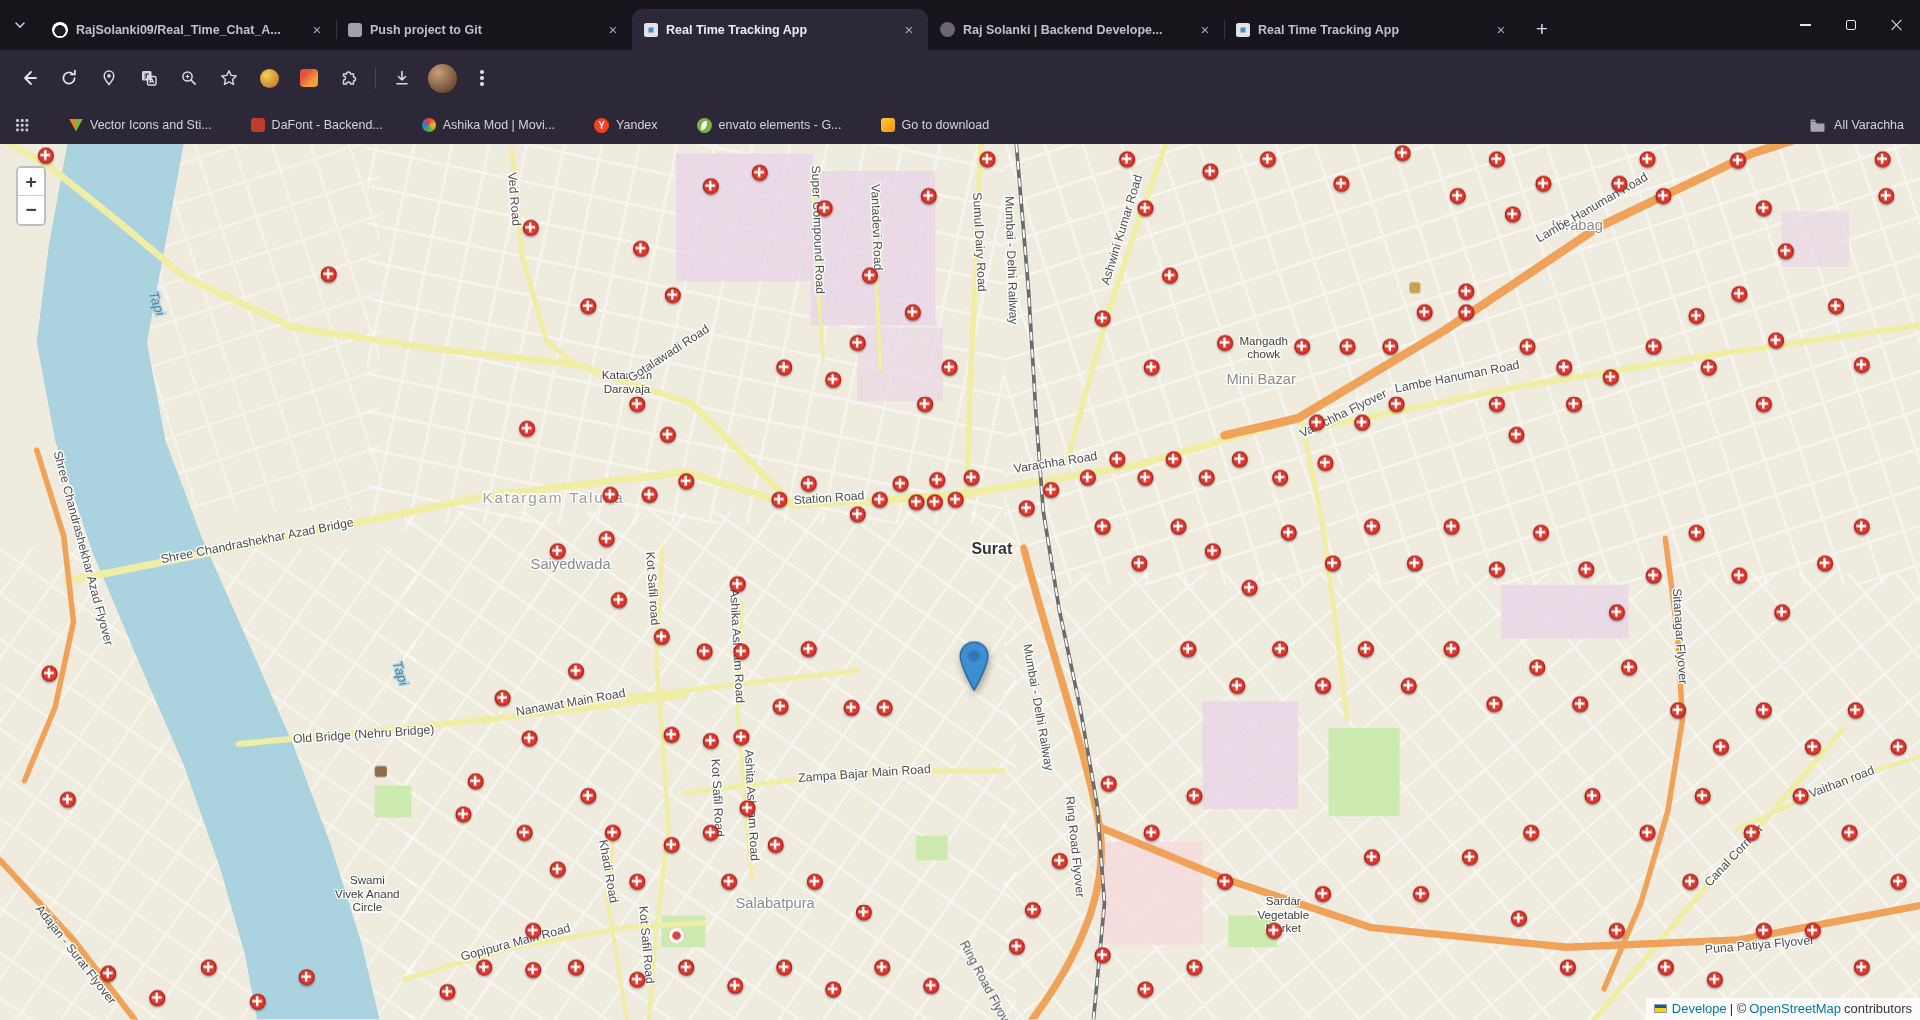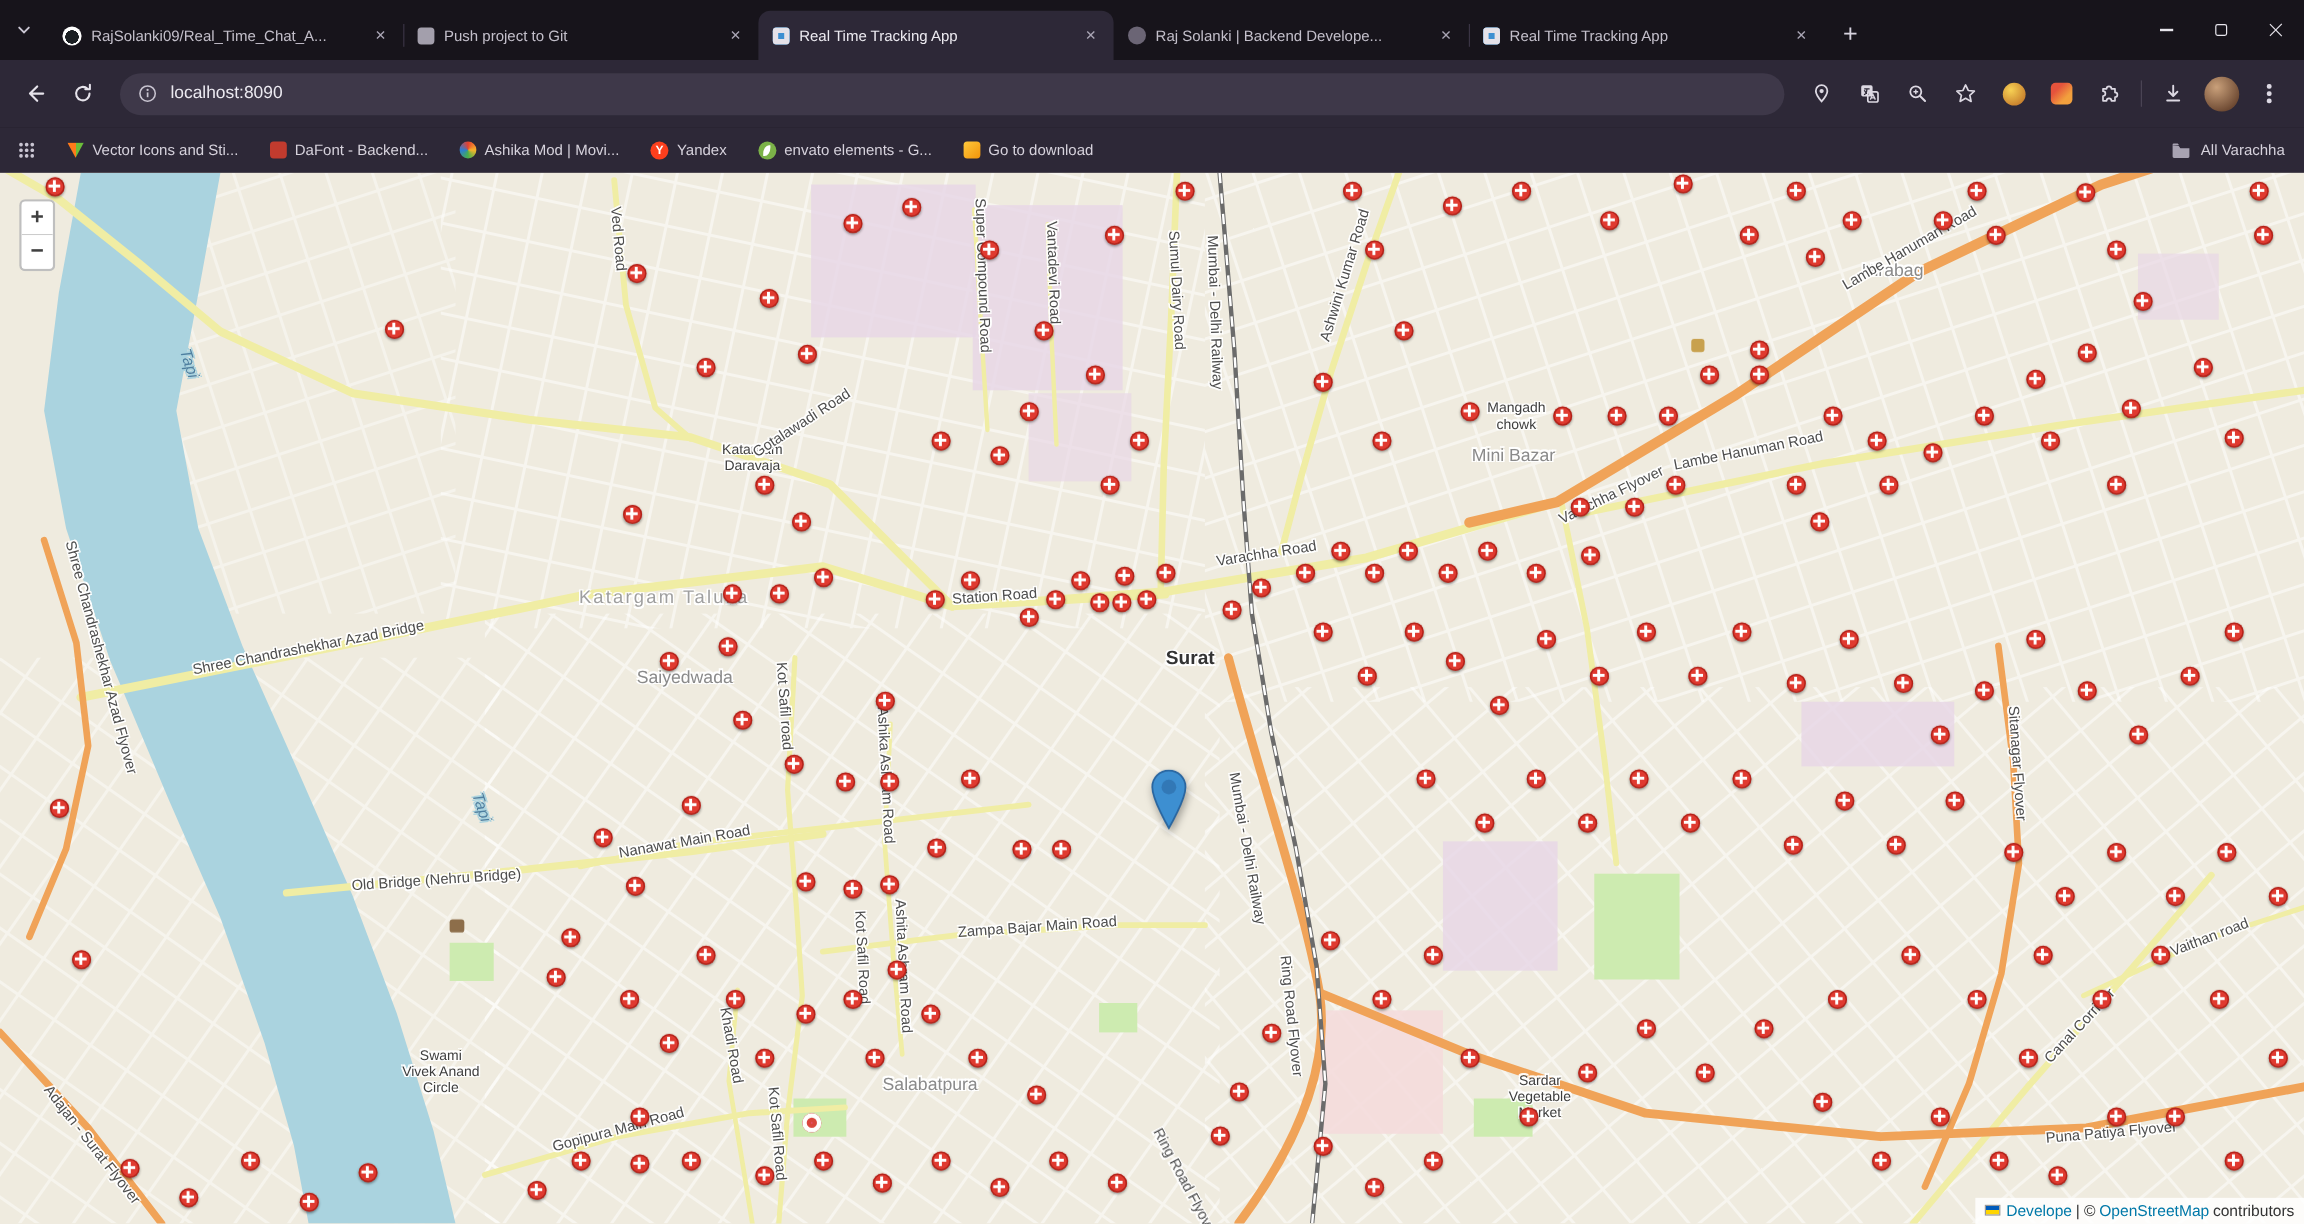--- a/index.html
+++ b/index.html
@@ -8,21 +8,21 @@
 
   
   .tabstrip { position:relative; height:50px; background:#17141B; display:flex; align-items:flex-end; }
   .tab-chevron { width:40px; height:50px; display:flex; align-items:center; justify-content:center; }
   .tabs-box { display:flex; align-items:flex-end; }
   .tab { position:relative; width:296px; height:41px; display:flex; align-items:center; gap:8px;
          padding:0 10px 0 12px; color:#C3BFCA; cursor:default; }
   .tab.active { background:#2D2837; border-radius:10px 10px 0 0; color:#EDEBF1; }
   .tab + .tab::before { content:""; position:absolute; left:0; top:11px; width:1px; height:19px; background:#3A3444; }
   .tab.active::before, .tab.active + .tab::before { display:none; }
-  .tab-title { flex:1; font-size:12.5px; white-space:nowrap; overflow:hidden; }
+  .tab-title { flex:1; font-size:12.5px; white-space:nowrap; overflow:hidden;font-weight:bold; }
   .tab-close { width:18px; height:18px; line-height:17px; text-align:center; border-radius:50%;
                font-size:15px; color:#A9A5B4; flex:none; }
   .new-tab { width:32px; height:32px; margin:0 0 5px 6px; display:flex; align-items:center; justify-content:center;
              border-radius:50%; color:#D6D2DE; font-size:21px; }
   .win-controls { margin-left:auto; height:50px; display:flex; }
   .win-btn { width:46px; height:50px; display:flex; align-items:center; justify-content:center; }
   .glyph-min { width:11px; height:1.3px; background:#E8E6ED; }
   .glyph-max { width:10px; height:10px; border:1.3px solid #E8E6ED; border-radius:2px; }
   .glyph-close { position:relative; width:12px; height:12px; }
   .glyph-close::before,.glyph-close::after { content:""; position:absolute; left:5.4px; top:-1px; width:1.3px; height:14px; background:#E8E6ED; }
@@ -35,21 +35,21 @@
              display:flex; align-items:center; gap:11px; padding:0 15px; }
   .url-text { color:#ECEAF1; font-size:14.5px; }
   .tb-sep { width:1px; height:22px; background:#4A4454; margin:0 5px; flex:none; }
   .ext-emoji { width:19px; height:19px; border-radius:50%; background:radial-gradient(circle at 35% 32%, #F7D154, #C9822E 75%); }
   .ext-idm { width:18px; height:18px; border-radius:4px; background:linear-gradient(135deg,#E5533C 30%,#F2A03D 70%); }
   .avatar { width:29px; height:29px; border-radius:50%; background:radial-gradient(circle at 35% 30%, #C9A07A, #6E4A33 75%); }
   .kebab { display:flex; flex-direction:column; gap:2.6px; }
   .kebab i { width:3.4px; height:3.4px; border-radius:50%; background:#DCD8E2; }
 
   
-  .bookbar { height:38px; background:#2D2837; display:flex; align-items:center; padding:0 16px; gap:26px;
+  .bookbar { height:38px; background:#2D2837; display:flex; align-items:center; padding:0 16px; gap:39px;
              color:#D6D2DC; font-size:12.5px; }
   .apps-grid { width:12px; height:12px; position:relative; flex:none; margin-right:2px; }
   .apps-grid i { position:absolute; width:2.6px; height:2.6px; border-radius:50%; background:#C9C5D2;
     box-shadow:4.7px 0 0 #C9C5D2, 9.4px 0 0 #C9C5D2, 0 4.7px 0 #C9C5D2, 4.7px 4.7px 0 #C9C5D2,
     9.4px 4.7px 0 #C9C5D2, 0 9.4px 0 #C9C5D2, 4.7px 9.4px 0 #C9C5D2, 9.4px 9.4px 0 #C9C5D2; }
   .bm { display:flex; align-items:center; gap:7px; white-space:nowrap; }
   .bfav { width:16px; height:16px; flex:none; display:flex; align-items:center; justify-content:center; }
   .b-vecteezy { width:14px; height:13px; clip-path:polygon(0 0,100% 0,50% 100%);
                 background:linear-gradient(90deg,#FF7A1A 50%,#6BBE3A 50%); }
   .b-dafont { width:14px; height:14px; border-radius:3px; background:#C23B2E; }
@@ -158,28 +158,20 @@
   <div class="icon-btn">
     <svg width="20" height="20" viewBox="0 0 20 20">
         <path d="M12 4 L6 10 L12 16 M6 10 H17" fill="none" stroke="#E6E3EB" stroke-width="1.8" stroke-linecap="round" stroke-linejoin="round"></path>
       </svg>
   </div>
   <div class="icon-btn">
     <svg width="18" height="18" viewBox="0 0 18 18">
         <path d="M14.6 9 a5.6 5.6 0 1 1 -1.7 -4" fill="none" stroke="#E6E3EB" stroke-width="1.7" stroke-linecap="round"></path>
         <path d="M14.9 1.6 v3.8 h-3.8" fill="none" stroke="#E6E3EB" stroke-width="1.7" stroke-linecap="round" stroke-linejoin="round"></path>
       </svg>
-  </div>
-  <div class="omnibox">
-    <svg width="16" height="16" viewBox="0 0 16 16">
-        <circle cx="8" cy="8" r="6.4" fill="none" stroke="#C8C4D0" stroke-width="1.3"></circle>
-        <rect x="7.3" y="7" width="1.4" height="4" fill="#C8C4D0"></rect>
-        <circle cx="8" cy="4.9" r=".95" fill="#C8C4D0"></circle>
-      </svg>
-    <span class="url-text">localhost:8090</span>
   </div>
   <div class="icon-btn">
     <svg width="18" height="18" viewBox="0 0 18 18">
         <path d="M9 2 C6.2 2 4.2 4.2 4.2 6.8 C4.2 10 9 15.5 9 15.5 S13.8 10 13.8 6.8 C13.8 4.2 11.8 2 9 2 Z" fill="none" stroke="#DCD8E2" stroke-width="1.5"></path>
         <circle cx="9" cy="6.9" r="1.8" fill="#DCD8E2"></circle>
       </svg>
   </div>
   <div class="icon-btn">
     <svg width="18" height="18" viewBox="0 0 18 18">
         <rect x="2" y="2" width="9.5" height="9.5" rx="1.5" fill="#DCD8E2"></rect>

